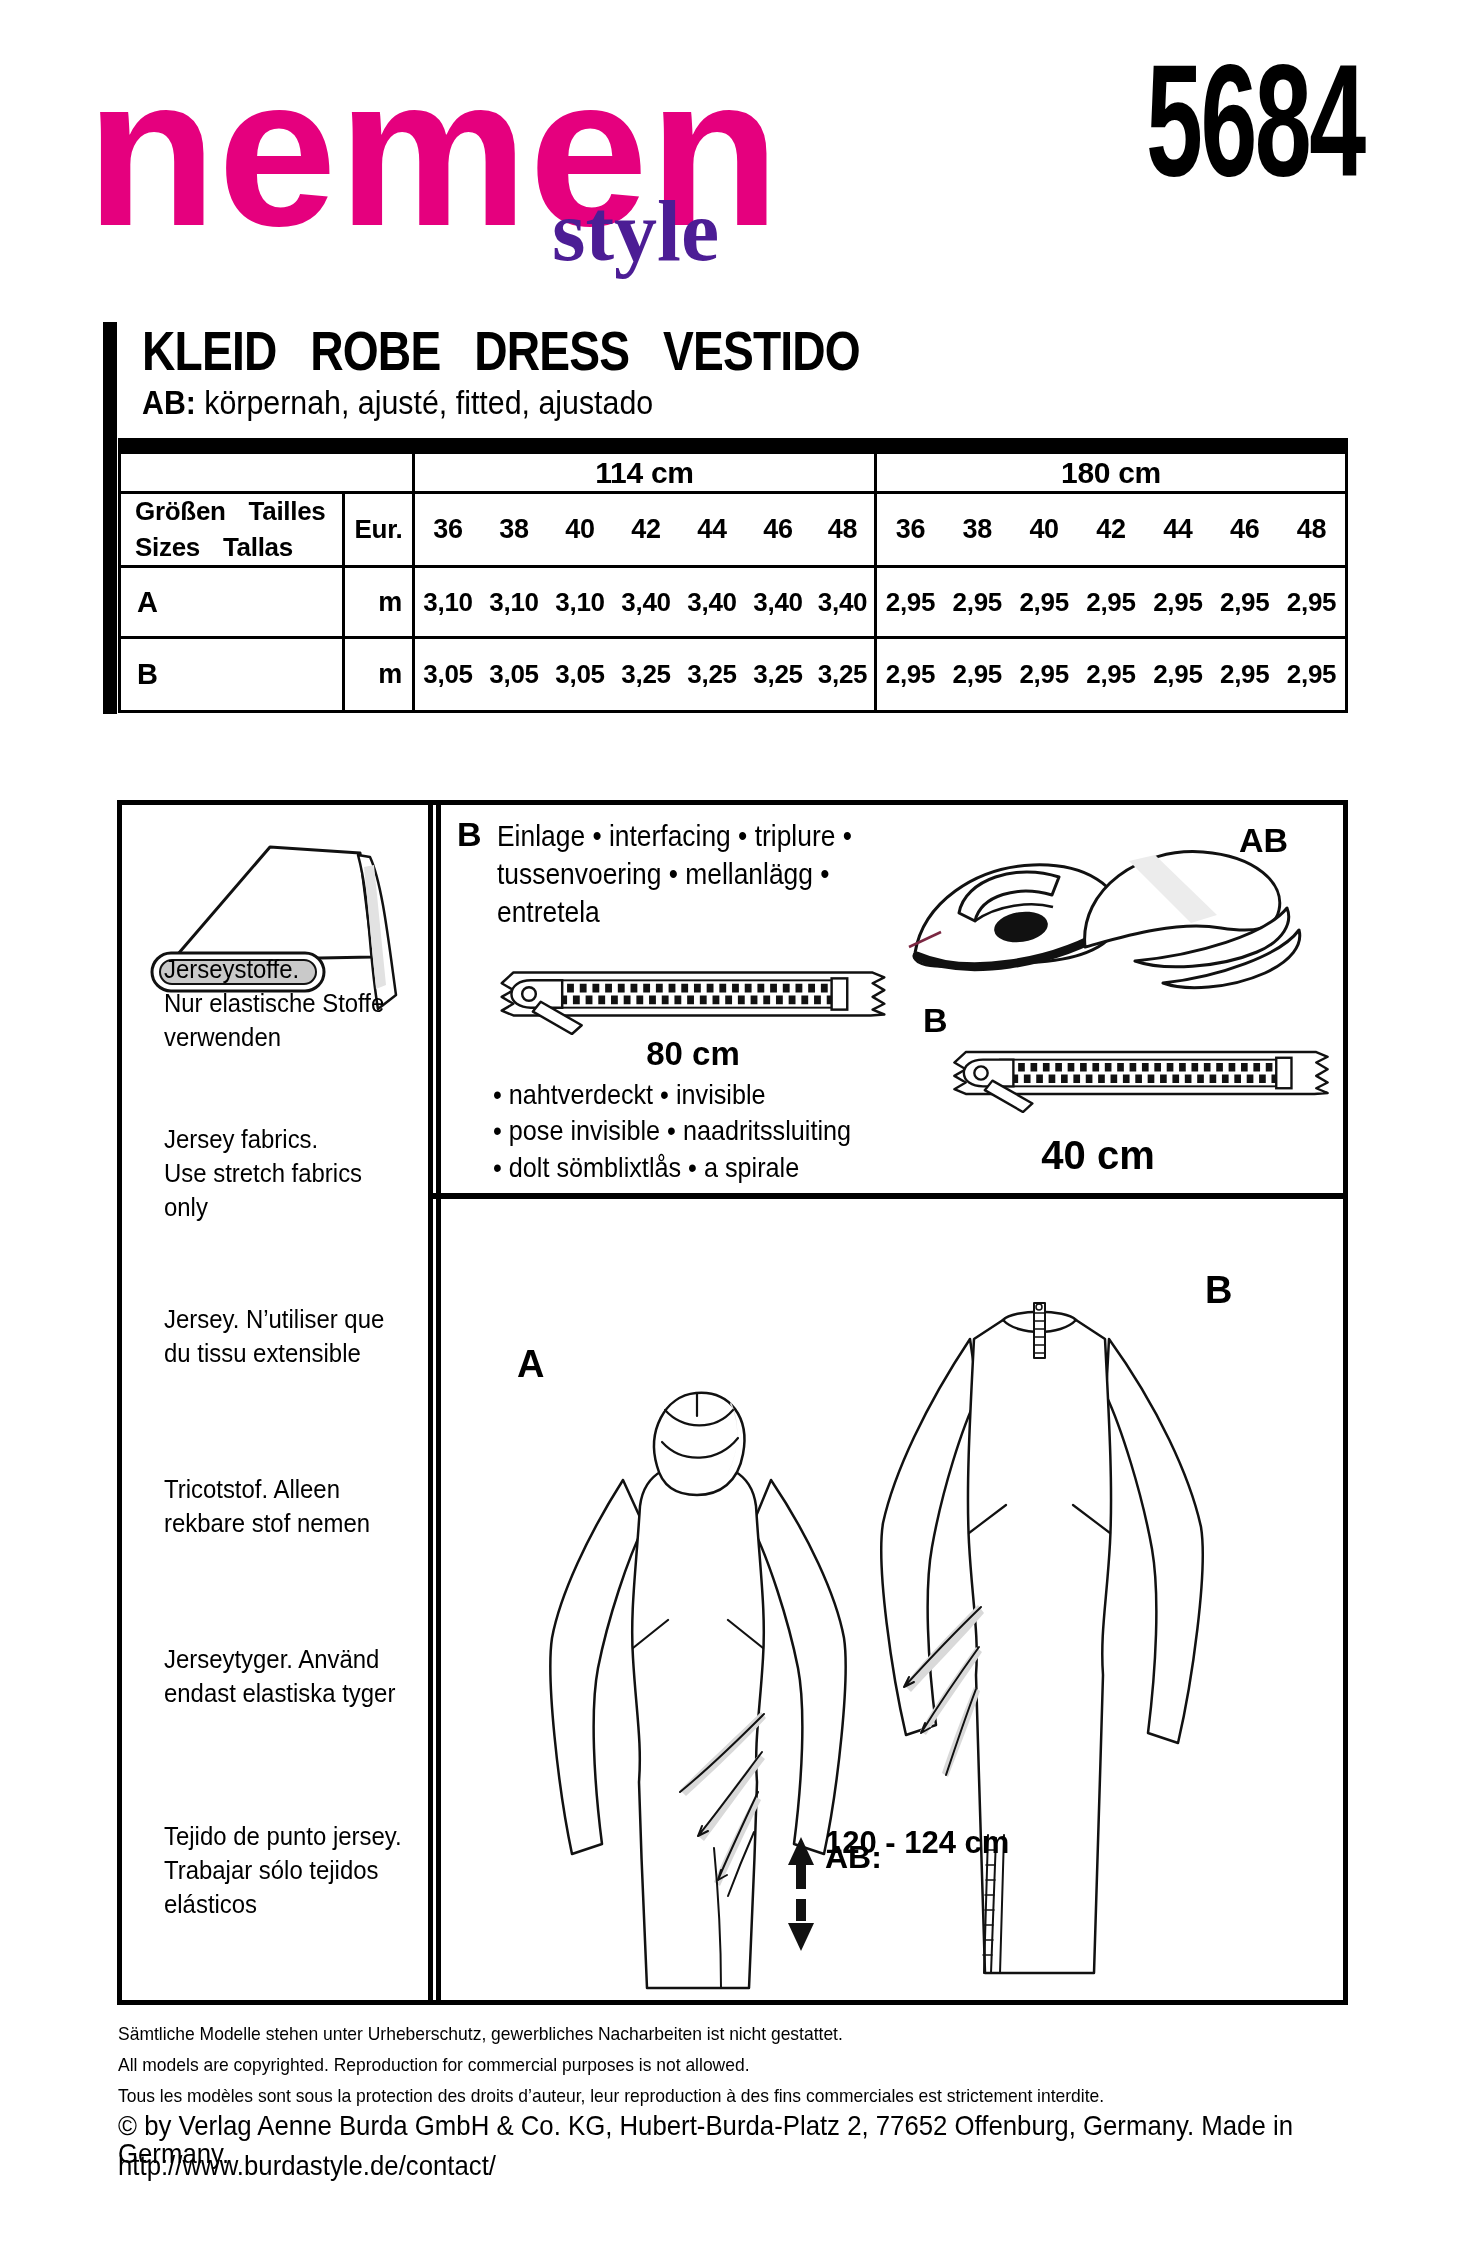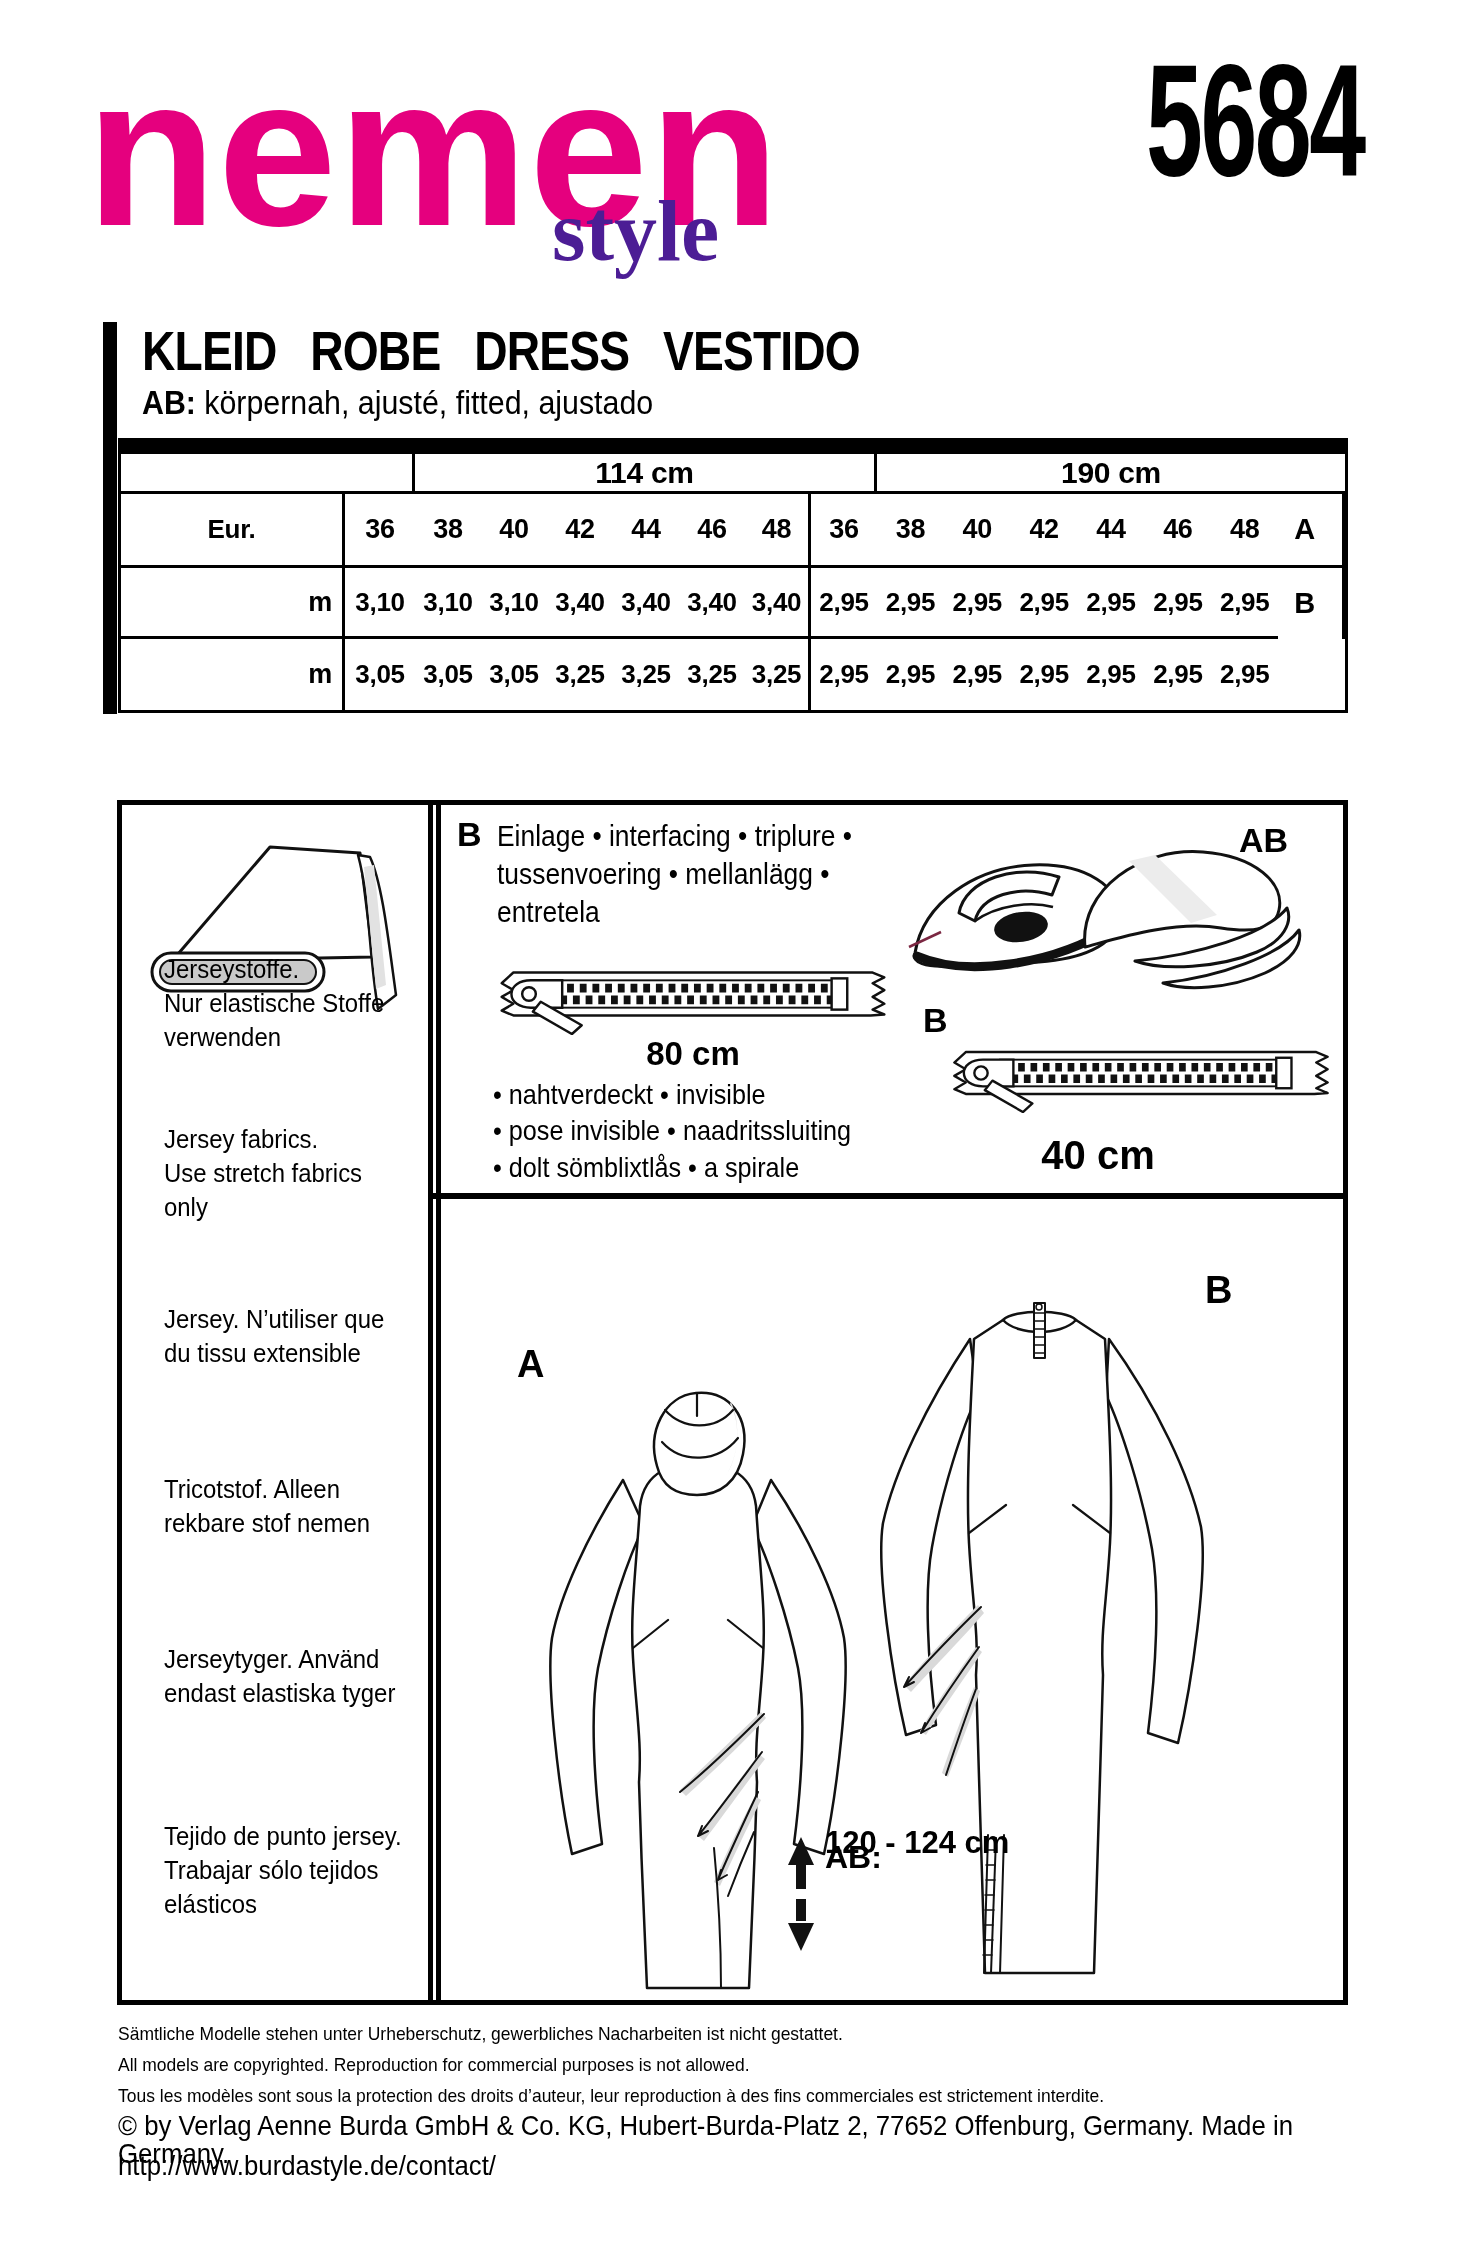--- a/index.html
+++ b/index.html
@@ -107,22 +107,24 @@
   <div class="abs title-main">KLEID ROBE DRESS VESTIDO</div>
   <div class="abs title-sub">
     <span class="fit-label">AB:</span><span>körpernah, ajusté, fitted, ajustado</span>
   </div>
 
   <div class="abs ftable">
     <div class="bar"></div>
 
     <div class="c br bb sp2"></div>
     <div class="c br bb cmcell" style="grid-column:span 7">114 cm</div>
-    <div class="c bb cmcell" style="grid-column:span 7">190 cm</div>
-
+    <div class="c bb cmcell" style="grid-column:span 7">180 cm</div>
+
+    <div class="c br bb hdr ml">Größen Tailles
+Sizes Tallas</div>
     <div class="c br bb">Eur.</div>
     <div class="c bb sz">36</div>
     <div class="c bb sz">38</div>
     <div class="c bb sz">40</div>
     <div class="c bb sz">42</div>
     <div class="c bb sz">44</div>
     <div class="c bb sz">46</div>
     <div class="c bb sz br">48</div>
     <div class="c bb sz">36</div>
     <div class="c bb sz">38</div>

